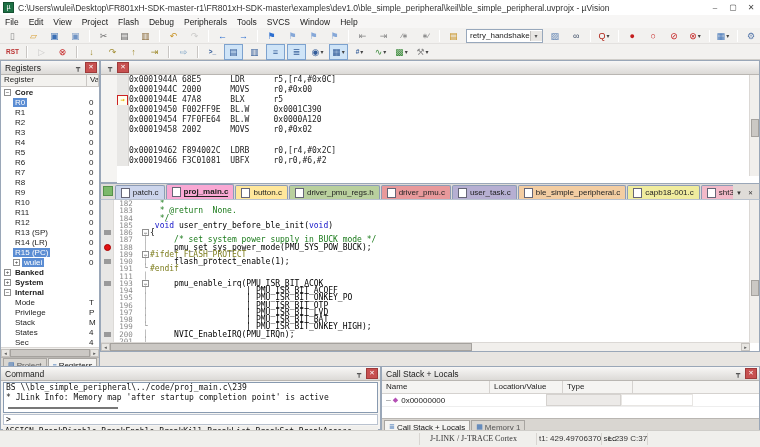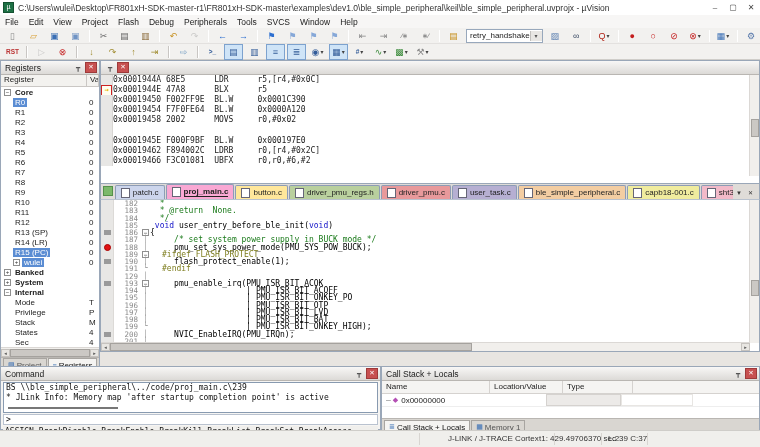--- a/index.html
+++ b/index.html
@@ -58,21 +58,21 @@
   .rg-label.b{font-weight:bold;}
   .rg-val{position:absolute;left:88px;width:11px;overflow:hidden;color:#222;}
   #regsb{height:9px;}
   #regtabs{height:13px;background:#d9d6d1;display:flex;align-items:flex-end;padding-left:2px;border-top:1px solid #b9b6b2;}
   .dock-tab{height:12px;display:flex;align-items:center;padding:0 4px;font-size:8px;color:#555;border:1px solid #a8a5a1;border-bottom:none;background:#d9d6d1;margin-right:1px;}
   .dock-tab.active{background:#f5f4f2;color:#111;}
   .dock-tab .dt-icon{font-size:7px;color:#3a6fb5;margin-right:2px;}
 
   
   #disasm{left:100px;top:60px;width:660px;height:123px;}
-  #dzbody{position:relative;height:129px;background:#fff;overflow:hidden;}
+  #dzbody{position:relative;height:129px;background:#fff;overflow:hidden;margin-left:16px;}
   .dz-line{height:10.1px;display:flex;font-family:"DejaVu Sans Mono",monospace;font-size:8px;line-height:10.1px;color:#222;white-space:pre;}
   .dz-gut{width:11px;background:#e8e7e5;border-right:1px solid #d8d6d3;flex:none;position:relative;}
   .dz-arrow{position:absolute;left:0;top:0;width:9px;height:9px;border:1px solid #cc2222;background:#fffef0;color:#e8b400;font-weight:bold;font-size:7px;line-height:8px;text-align:center;}
   #dzvs{position:absolute;right:0;top:0;width:9px;height:101px;}
   #dzhs{height:8px;}
 
   
   #tabbar{left:100px;top:183px;width:660px;height:16px;background:#dfdcd8;display:flex;align-items:flex-end;border:1px solid #9aa7b8;border-bottom:none;box-sizing:border-box;}
   #tabcorner{width:8px;height:8px;background:#7cb96a;border:1px solid #55914a;margin:0 2px 3px 2px;}
   .ed-tab{height:13px;display:flex;align-items:center;padding:0 5px;margin-right:1px;border:1px solid #8d9cb5;border-bottom:none;border-radius:2px 2px 0 0;font-size:8px;color:#222;white-space:nowrap;}
@@ -82,25 +82,25 @@
   #tabbar-btns{margin-left:auto;display:flex;align-items:center;padding-right:3px;padding-bottom:3px;}
   .tabbar-btn{font-size:6px;color:#333;padding:0 3px;}
 
   
   #editor{left:100px;top:199px;width:660px;height:153px;background:#fff;border:1px solid #9aa7b8;border-top:1px solid #b9c2cf;box-sizing:border-box;}
   #edlines{position:relative;height:143px;overflow:hidden;}
   .cd-line{height:7.25px;display:flex;align-items:center;font-size:8px;line-height:7.25px;white-space:pre;}
   .cd-margin{width:12px;height:7.25px;background:#e8e7e5;border-right:1px solid #dcdad7;flex:none;display:flex;align-items:center;justify-content:center;}
   .mark-exec{width:7px;height:5px;background:#9a9a9a;}
   .mark-bp{width:7px;height:7px;border-radius:50%;background:#e01212;border:1px solid #a00;box-sizing:border-box;}
-  .cd-num{width:24px;text-align:right;color:#8a8a8a;font-family:"DejaVu Sans Mono",monospace;font-size:7.5px;padding-right:3px;flex:none;}
+  .cd-num{width:24px;text-align:center;color:#8a8a8a;font-family:"DejaVu Sans Mono",monospace;font-size:7.5px;padding-right:3px;flex:none;}
   .cd-fold{width:9px;flex:none;text-align:center;color:#8f8f8f;font-family:"DejaVu Sans Mono",monospace;font-size:7px;display:flex;align-items:center;justify-content:center;}
   .fo{width:7px;height:7px;border:1px solid #8f8f8f;font-size:6px;line-height:5px;text-align:center;color:#333;background:#fff;box-sizing:border-box;}
   .cd-code{font-family:"DejaVu Sans Mono",monospace;}
-  .pln{color:#000;} .kw{color:#1414c8;} .cmt{color:#1a7a1a;} .pre{color:#7d7d1e;padding-left:12px;}
+  .pln{color:#000;} .kw{color:#1414c8;} .cmt{color:#1a7a1a;} .pre{color:#7d7d1e;}
   #edhs{position:absolute;left:0;bottom:0;width:649px;height:8px;}
   #edvs{position:absolute;right:0;top:0;width:9px;height:143px;}
 
   #gapstrip{left:100px;top:352px;width:660px;height:14px;background:#e8e5e1;}
 
   
   #cmdpanel{left:0;top:366px;width:381px;height:64px;}
   #cmdout{margin:1px 2px 0 2px;height:29px;background:#fff;border:1px solid #889ab0;overflow:hidden;position:relative;}
   .cmd-line{font-family:"DejaVu Sans Mono",monospace;font-size:8px;line-height:10px;padding-left:2px;white-space:pre;color:#111;}
   #cmdout-thumb{position:absolute;left:4px;top:24px;width:110px;height:2px;background:#777;}
@@ -116,21 +116,21 @@
   .cs-dash{color:#888;margin:0 2px 0 4px;font-family:"DejaVu Sans Mono",monospace;}
   .cs-diamond{color:#b44fb4;font-size:7px;margin-right:3px;}
   .cs-loc{width:73px;height:10px;background:#eceae8;border:1px solid #d5d2cf;margin-left:auto;}
   .cs-type{width:70px;height:10px;border:1px solid #e8e6e3;margin-right:66px;}
   #cstabs{height:14px;background:#d9d6d1;display:flex;align-items:flex-end;padding-left:2px;border-top:1px solid #b9b6b2;}
 
   
   #statusbar{left:0;top:430px;width:760px;height:17px;background:#f0efec;border-top:1px solid #cfcdc9;font-size:8px;color:#333;}
   .st-seg{position:absolute;top:2px;height:12px;line-height:12px;border-right:1px solid #d8d5d1;padding-left:6px;box-sizing:border-box;white-space:nowrap;}
   #st-empty{left:0;width:420px;}
-  #st-conn{left:442px;width:113px;}
+  #st-conn{left:424px;width:113px;font-family:Liberation Serif, serif;}
   #st-time{left:533px;width:69px;}
   #st-cursor{left:602px;width:46px;}
   #st-toggles{position:absolute;top:2px;left:664px;height:12px;display:flex;}
   .st-toggle{color:#a9a6a2;padding:0 4px;line-height:12px;border-right:1px solid #d8d5d1;margin-top:34px;}
 </style>
 </head>
 <body>
 
 <div id="titlebar" class="abs">
   <div id="appicon">µ</div>
@@ -495,26 +495,26 @@
 </div>
 
 <div id="disasm" class="panel abs">
   <div class="caption">
     <span class="cap-pin">┳</span>
     <span class="cap-close">✕</span>
   </div>
   <div id="dzbody">
 
   <div class="dz-line"><span class="dz-gut"></span><span>0x0001944A 68E5      LDR      r5,[r4,#0x0C]</span></div>
+      <div class="dz-line"><span class="dz-gut"></span><span>0x0001944C 2000      MOVS     r0,#0x00</span></div>
       <div class="dz-line"><span class="dz-gut"><span class="dz-arrow">→</span></span><span>0x0001944E 47A8      BLX      r5</span></div>
       <div class="dz-line"><span class="dz-gut"></span><span>0x00019450 F002FF9E  BL.W     0x0001C390</span></div>
       <div class="dz-line"><span class="dz-gut"></span><span>0x00019454 F7F0FE64  BL.W     0x0000A120</span></div>
       <div class="dz-line"><span class="dz-gut"></span><span>0x00019458 2002      MOVS     r0,#0x02</span></div>
       <div class="dz-line"><span class="dz-gut"></span></div>
-      <div class="dz-line"><span class="dz-gut"></span><span>0x0001945E F000F9BF  BL.W     0x000197E0</span></div>
       <div class="dz-line"><span class="dz-gut"></span><span>0x00019462 F894002C  LDRB     r0,[r4,#0x2C]</span></div>
       <div class="dz-line"><span class="dz-gut"></span><span>0x00019466 F3C01081  UBFX     r0,r0,#6,#2</span></div>
       <div id="dzvs" class="sbv">
       <div class="sb-thumb-v" style="height:16px;margin-top:44px;"></div>
     </div>
     </div>
   <div id="dzhs" class="sbh">
     <div class="sb-arr">◂</div>
     <div class="sb-thumb-h" style="width:140px;"></div>
     <div class="sb-arr" style="margin-left:auto;">▸</div>
@@ -572,21 +572,21 @@
       <div class="cd-line"><span class="cd-margin"></span><span class="cd-num">182</span><span class="cd-fold"></span><span class="cd-code"><span class="cmt">  *</span></span></div>
       <div class="cd-line"><span class="cd-margin"></span><span class="cd-num">183</span><span class="cd-fold"></span><span class="cd-code"><span class="cmt">  * @return  None.</span></span></div>
       <div class="cd-line"><span class="cd-margin"></span><span class="cd-num">184</span><span class="cd-fold"></span><span class="cd-code"><span class="cmt">  */</span></span></div>
       <div class="cd-line"><span class="cd-margin"></span><span class="cd-num">185</span><span class="cd-fold"></span><span class="cd-code"><span class="pln"> </span><span class="kw">void</span><span class="pln"> user_entry_before_ble_init(</span><span class="kw">void</span><span class="pln">)</span></span></div>
       <div class="cd-line"><span class="cd-margin"><span class="mark-exec"></span></span><span class="cd-num">186</span><span class="cd-fold"><span class="fo">−</span></span><span class="cd-code"><span class="pln">{</span></span></div>
       <div class="cd-line"><span class="cd-margin"></span><span class="cd-num">187</span><span class="cd-fold">│</span><span class="cd-code"><span class="pln">     </span><span class="cmt">/* set system power supply in BUCK mode */</span></span></div>
       <div class="cd-line"><span class="cd-margin"><span class="mark-bp"></span></span><span class="cd-num">188</span><span class="cd-fold">│</span><span class="cd-code"><span class="pln">     pmu_set_sys_power_mode(PMU_SYS_POW_BUCK);</span></span></div>
       <div class="cd-line"><span class="cd-margin"></span><span class="cd-num">189</span><span class="cd-fold"><span class="fo">−</span></span><span class="cd-code"><span class="pre">#ifdef FLASH_PROTECT</span></span></div>
       <div class="cd-line"><span class="cd-margin"><span class="mark-exec"></span></span><span class="cd-num">190</span><span class="cd-fold">│</span><span class="cd-code"><span class="pln">     flash_protect_enable(1);</span></span></div>
       <div class="cd-line"><span class="cd-margin"></span><span class="cd-num">191</span><span class="cd-fold">└</span><span class="cd-code"><span class="pre">#endif</span></span></div>
-      <div class="cd-line"><span class="cd-margin"></span><span class="cd-num">129</span><span class="cd-fold">│</span><span class="cd-code"></span></div>
+      <div class="cd-line"><span class="cd-margin"></span><span class="cd-num">111</span><span class="cd-fold">│</span><span class="cd-code"></span></div>
       <div class="cd-line"><span class="cd-margin"><span class="mark-exec"></span></span><span class="cd-num">193</span><span class="cd-fold"><span class="fo">−</span></span><span class="cd-code"><span class="pln">     pmu_enable_irq(PMU_ISR_BIT_ACOK</span></span></div>
       <div class="cd-line"><span class="cd-margin"></span><span class="cd-num">194</span><span class="cd-fold">│</span><span class="cd-code"><span class="pln">                    | PMU_ISR_BIT_ACOFF</span></span></div>
       <div class="cd-line"><span class="cd-margin"></span><span class="cd-num">195</span><span class="cd-fold">│</span><span class="cd-code"><span class="pln">                    | PMU_ISR_BIT_ONKEY_PO</span></span></div>
       <div class="cd-line"><span class="cd-margin"></span><span class="cd-num">196</span><span class="cd-fold">│</span><span class="cd-code"><span class="pln">                    | PMU_ISR_BIT_OTP</span></span></div>
       <div class="cd-line"><span class="cd-margin"></span><span class="cd-num">197</span><span class="cd-fold">│</span><span class="cd-code"><span class="pln">                    | PMU_ISR_BIT_LVD</span></span></div>
       <div class="cd-line"><span class="cd-margin"></span><span class="cd-num">198</span><span class="cd-fold">│</span><span class="cd-code"><span class="pln">                    | PMU_ISR_BIT_BAT</span></span></div>
       <div class="cd-line"><span class="cd-margin"></span><span class="cd-num">199</span><span class="cd-fold">└</span><span class="cd-code"><span class="pln">                    | PMU_ISR_BIT_ONKEY_HIGH);</span></span></div>
       <div class="cd-line"><span class="cd-margin"><span class="mark-exec"></span></span><span class="cd-num">200</span><span class="cd-fold">│</span><span class="cd-code"><span class="pln">     NVIC_EnableIRQ(PMU_IRQn);</span></span></div>
       <div class="cd-line"><span class="cd-margin"></span><span class="cd-num">201</span><span class="cd-fold">│</span><span class="cd-code"></span></div>
     </div>

